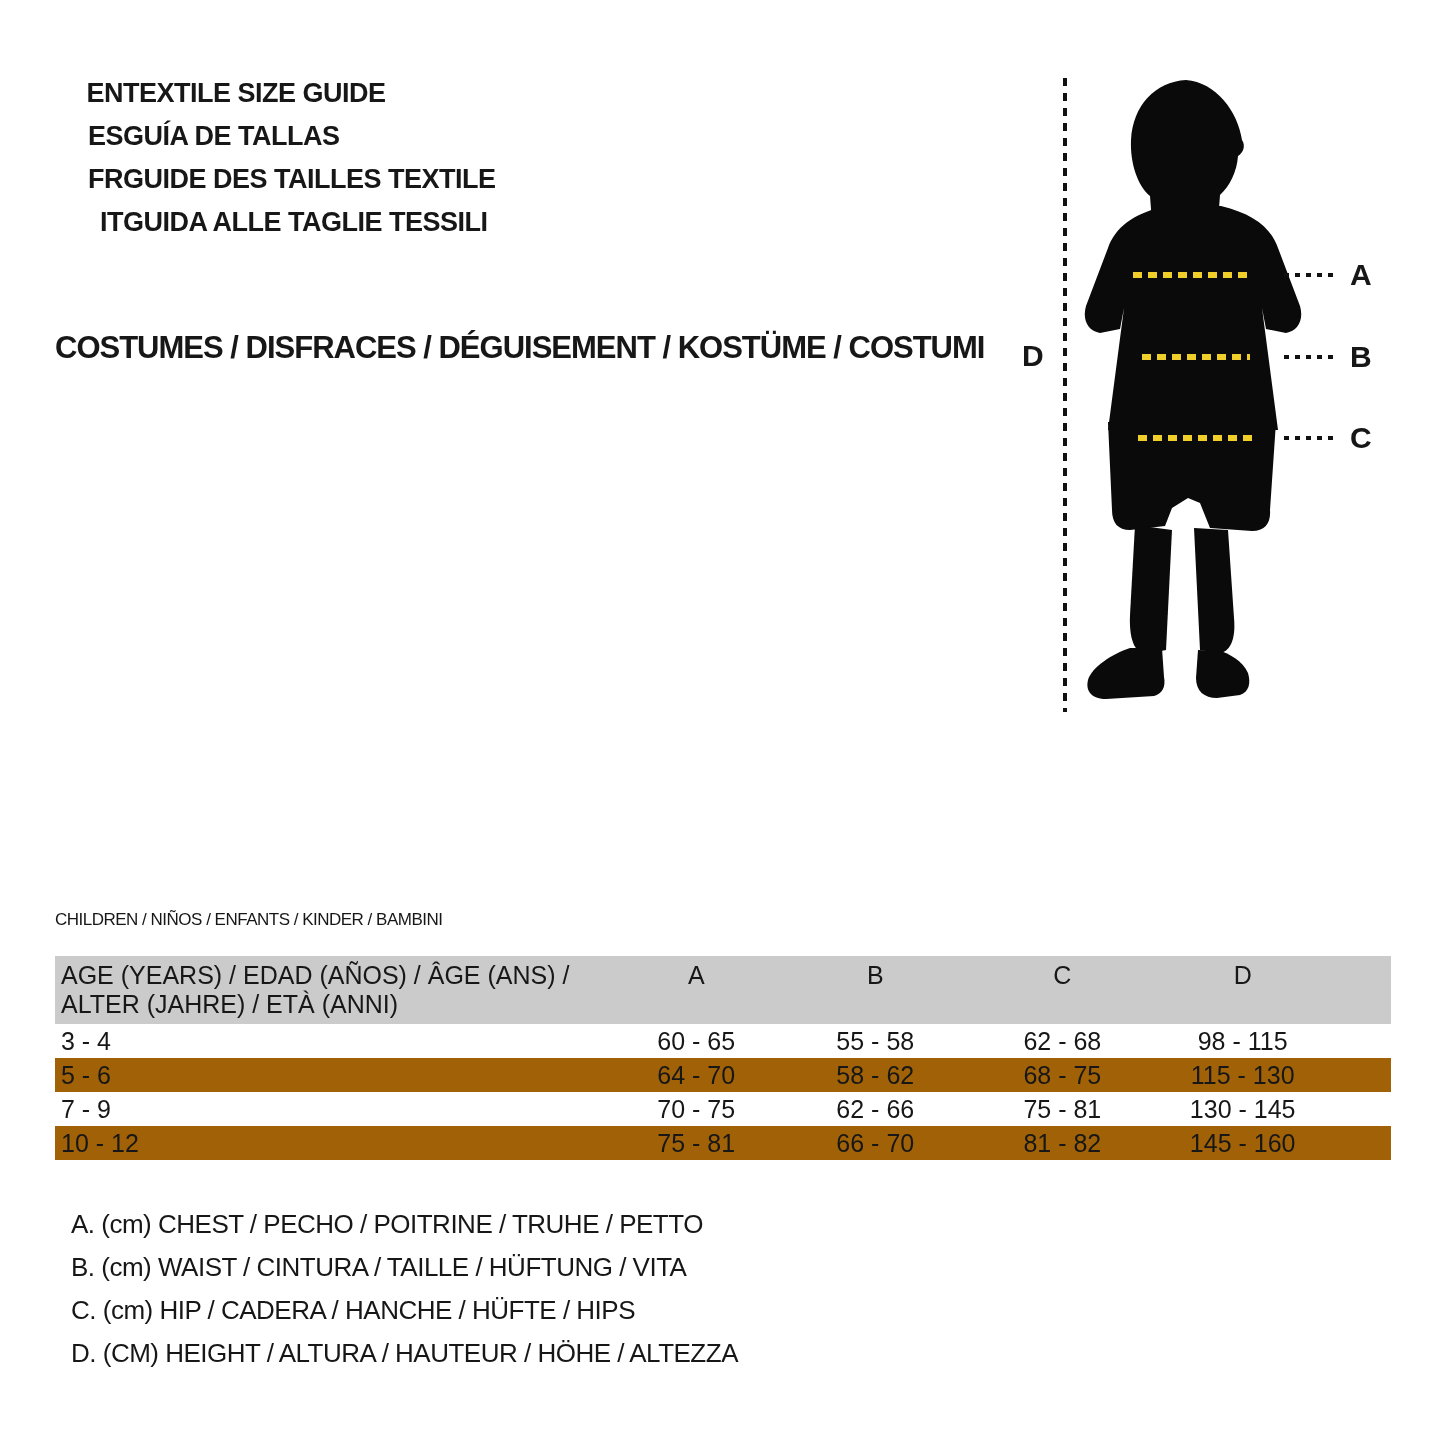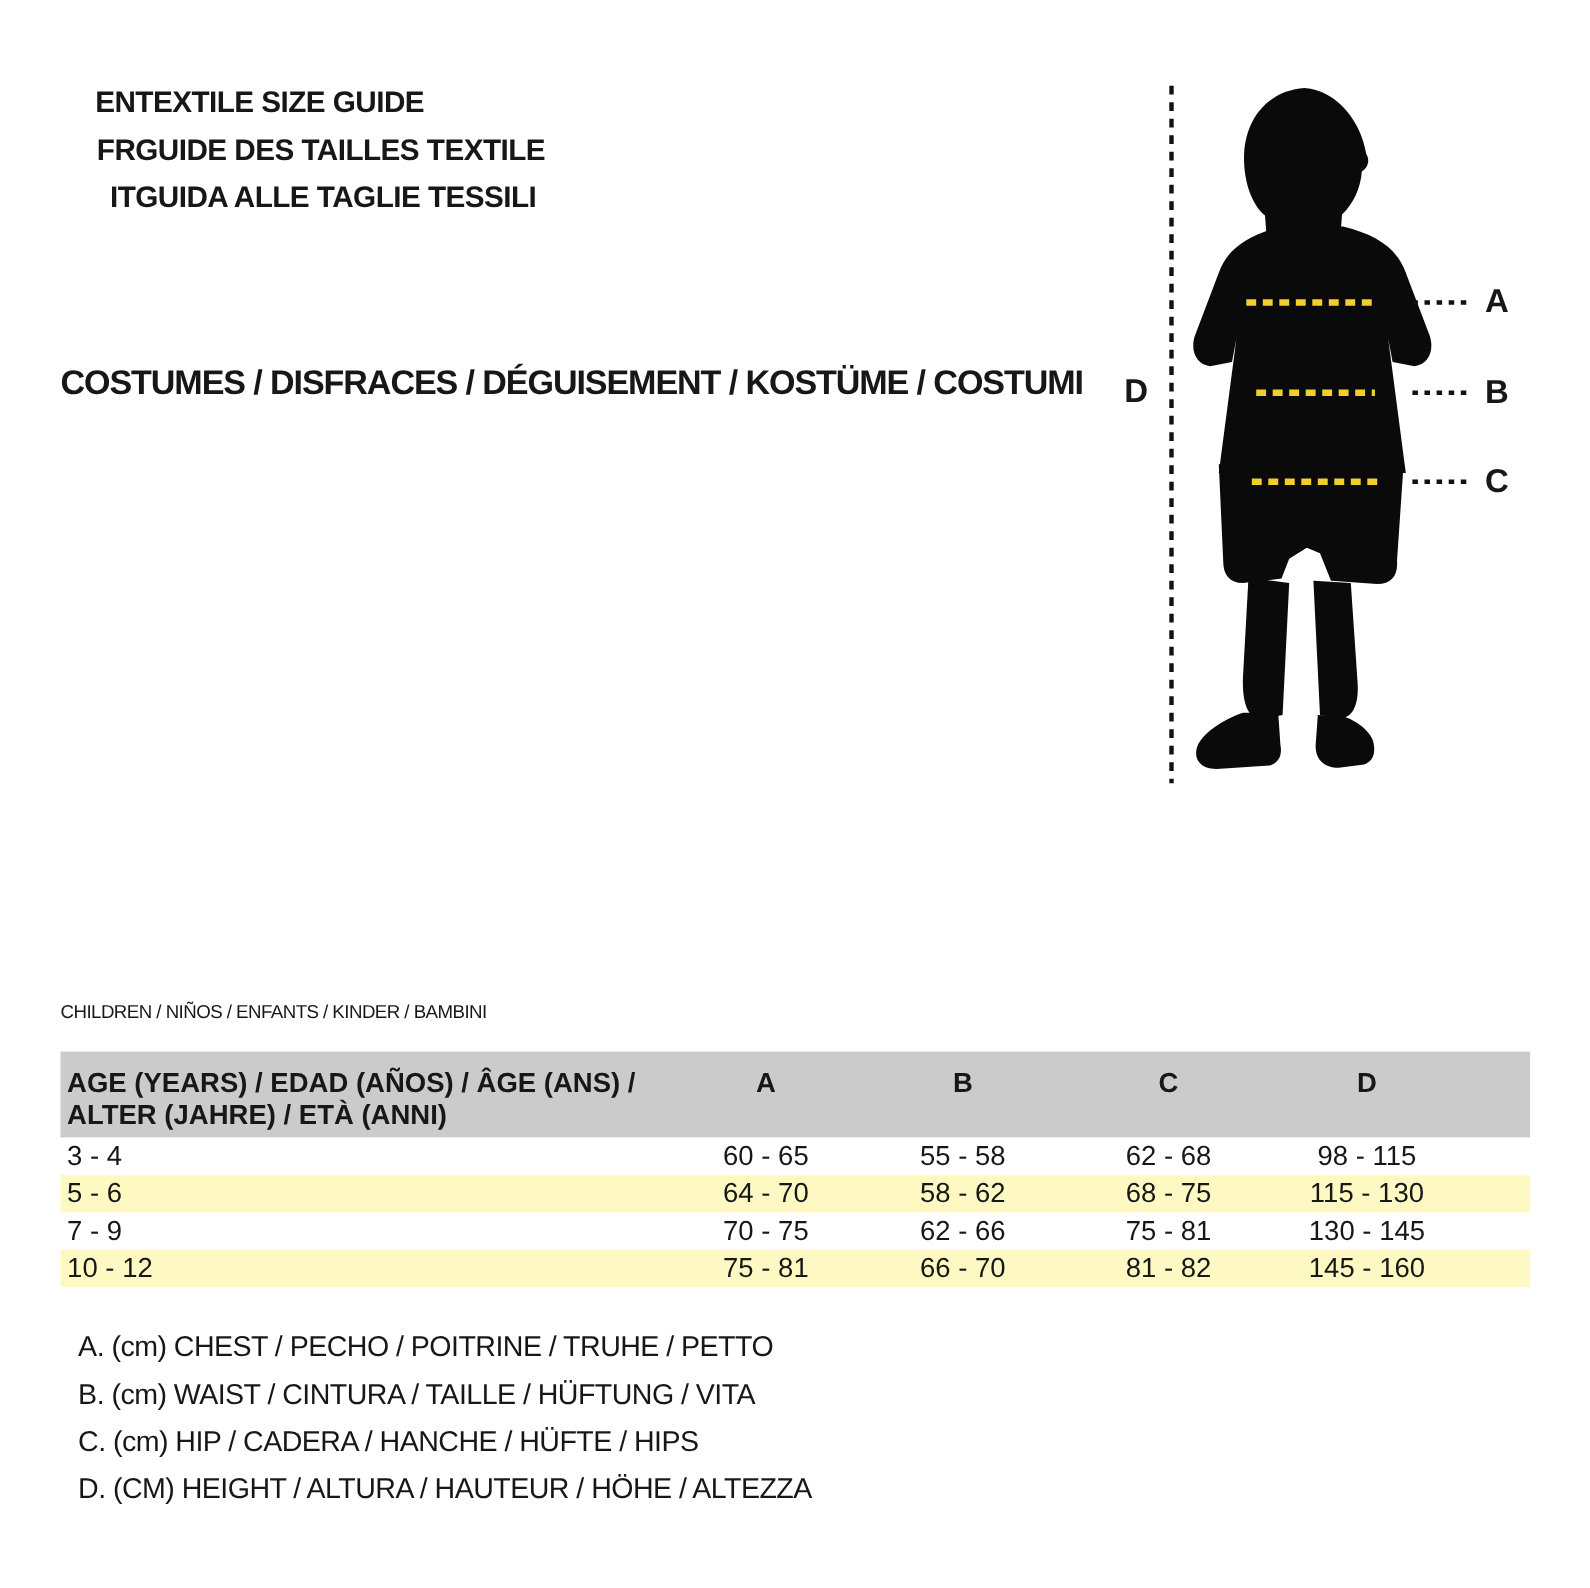--- a/index.html
+++ b/index.html
@@ -22,40 +22,44 @@
   .figure svg { position:absolute; left:0; top:0; }
   .m-label { position:absolute; font-size:30px; font-weight:700; line-height:30px; }
 
   
   .section-title { position:absolute; left:55px; top:910px; font-size:17px; font-weight:400;
                    letter-spacing:-0.5px; white-space:nowrap; }
 
   
   .size-table { position:absolute; left:55px; top:956px; width:1336px; font-size:25px; }
   .t-grid { display:grid; grid-template-columns:41.5% 13% 13.8% 14.2% 12.8% auto; align-items:center; }
-  .t-header { background:#cbcbcb; min-height:66px; align-items:start; padding-top:15px; padding-bottom:5px;font-weight:bold; }
+  .t-header { background:#cbcbcb; min-height:66px; align-items:start; padding-top:5px; padding-bottom:5px; }
   .t-header .cell { line-height:29px; }
   .age-cell { padding-left:6px; white-space:nowrap; }
   .num-cell { text-align:center; white-space:nowrap; }
   .t-row { height:34px; line-height:34px; }
-  .t-row.striped { background:#fef9c3; }
+  .t-row.striped { background:#a16207; }
 
   
   .legend { position:absolute; left:55px; top:1203px; font-size:26px; letter-spacing:-0.5px;margin-left:16px; }
   .legend-item { height:43px; line-height:43px; white-space:nowrap; }
 </style>
 </head>
 <body>
 
 <div class="page">
 
   <section class="lang-block">
     <div class="lang-row">
       <span class="lang-code">EN</span>
       <span class="lang-title">TEXTILE SIZE GUIDE</span>
+    </div>
+    <div class="lang-row">
+      <span class="lang-code">ES</span>
+      <span class="lang-title">GUÍA DE TALLAS</span>
     </div>
     <div class="lang-row">
       <span class="lang-code">FR</span>
       <span class="lang-title">GUIDE DES TAILLES TEXTILE</span>
     </div>
     <div class="lang-row">
       <span class="lang-code">IT</span>
       <span class="lang-title">GUIDA ALLE TAGLIE TESSILI</span>
     </div>
   </section>

